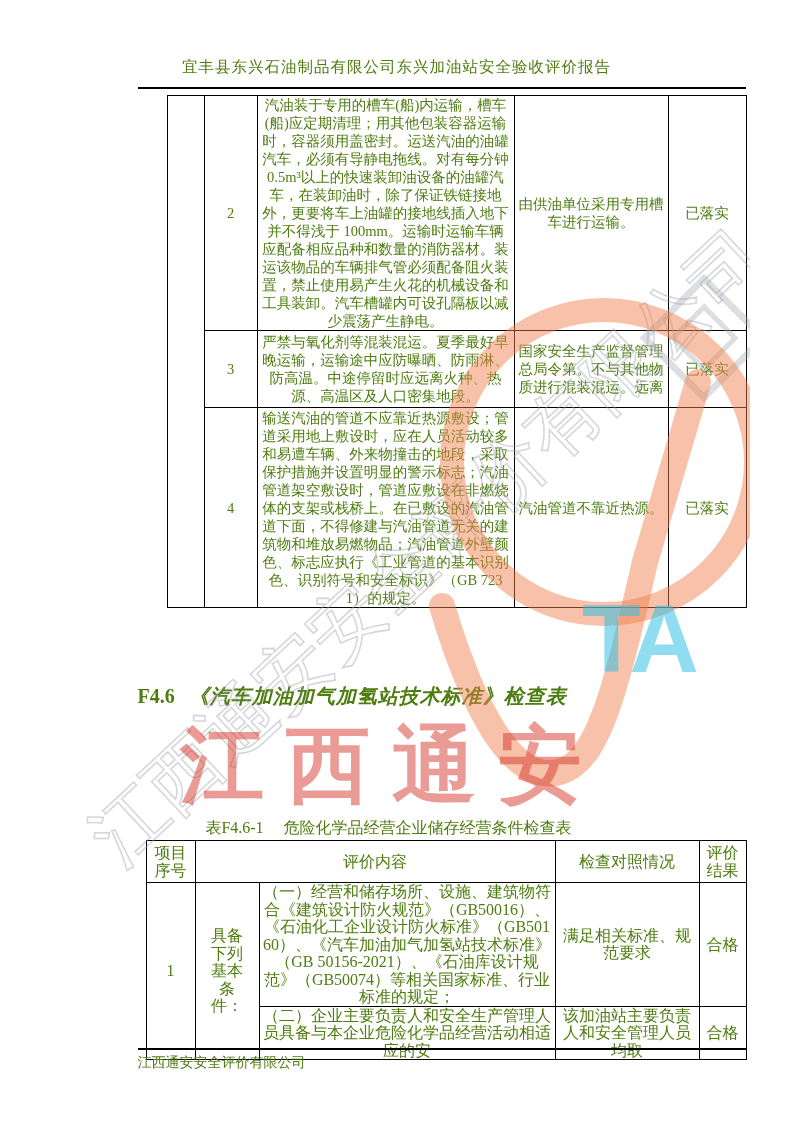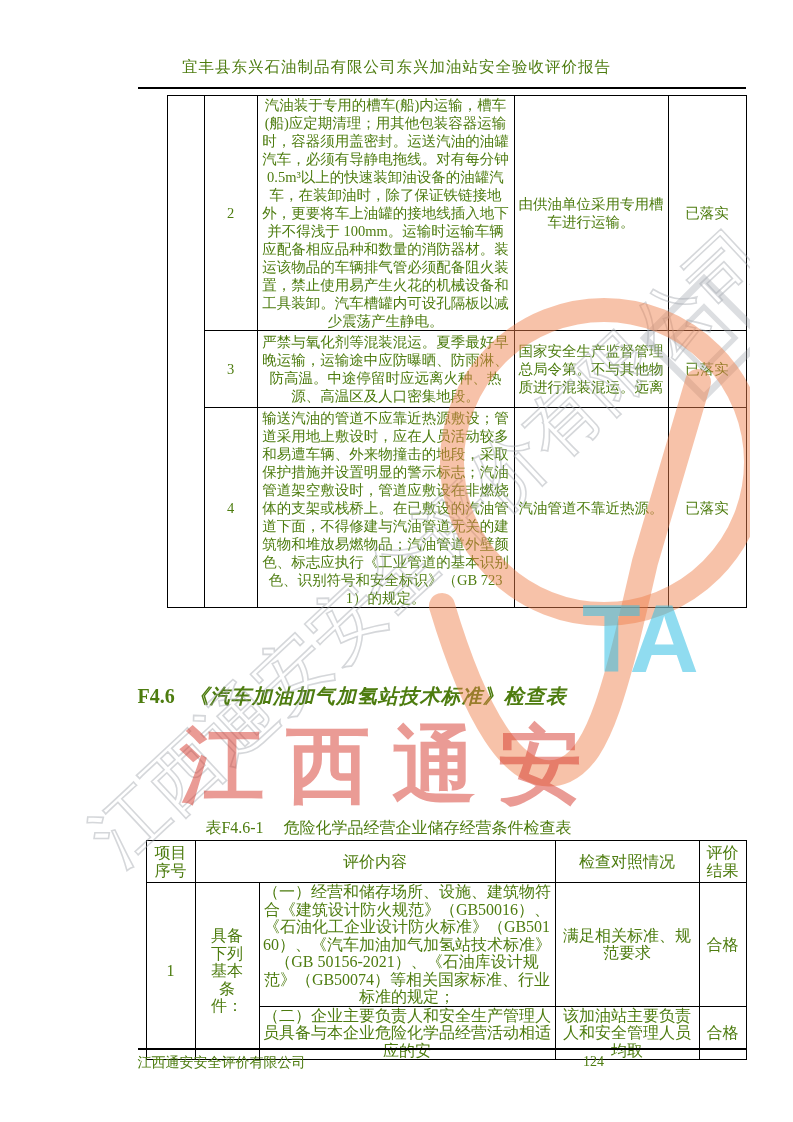--- a/index.html
+++ b/index.html
@@ -128,21 +128,20 @@
       <td>（二）企业主要负责人和安全生产管理人员具备与本企业危险化学品经营活动相适应的安</td>
       <td>该加油站主要负责人和安全管理人员均取</td>
       <td>合格</td>
     </tr>
   </tbody>
     </table>
 
   <div class="footer-rule"></div>
   <div class="footer">
     <span class="fl">江西通安安全评价有限公司</span>
-    <span class="fc">124</span>
   </div>
 
   <svg class="watermark" width="793" height="1122" viewBox="0 0 793 1122">
 
     <g transform="translate(76,868) rotate(-43)">
       <text x="0" y="0" font-size="74" font-family="Liberation Serif, serif" fill="none" stroke="#9aa0a6" stroke-opacity="0.42" stroke-width="1.6">江西通安安全评价有限公司</text>
     </g>
 
     <g transform="translate(660,338) rotate(45)" fill="none" stroke="#a8adb3" stroke-opacity="0.4">
       <rect x="-42" y="-42" width="84" height="84" stroke-width="7"></rect>

